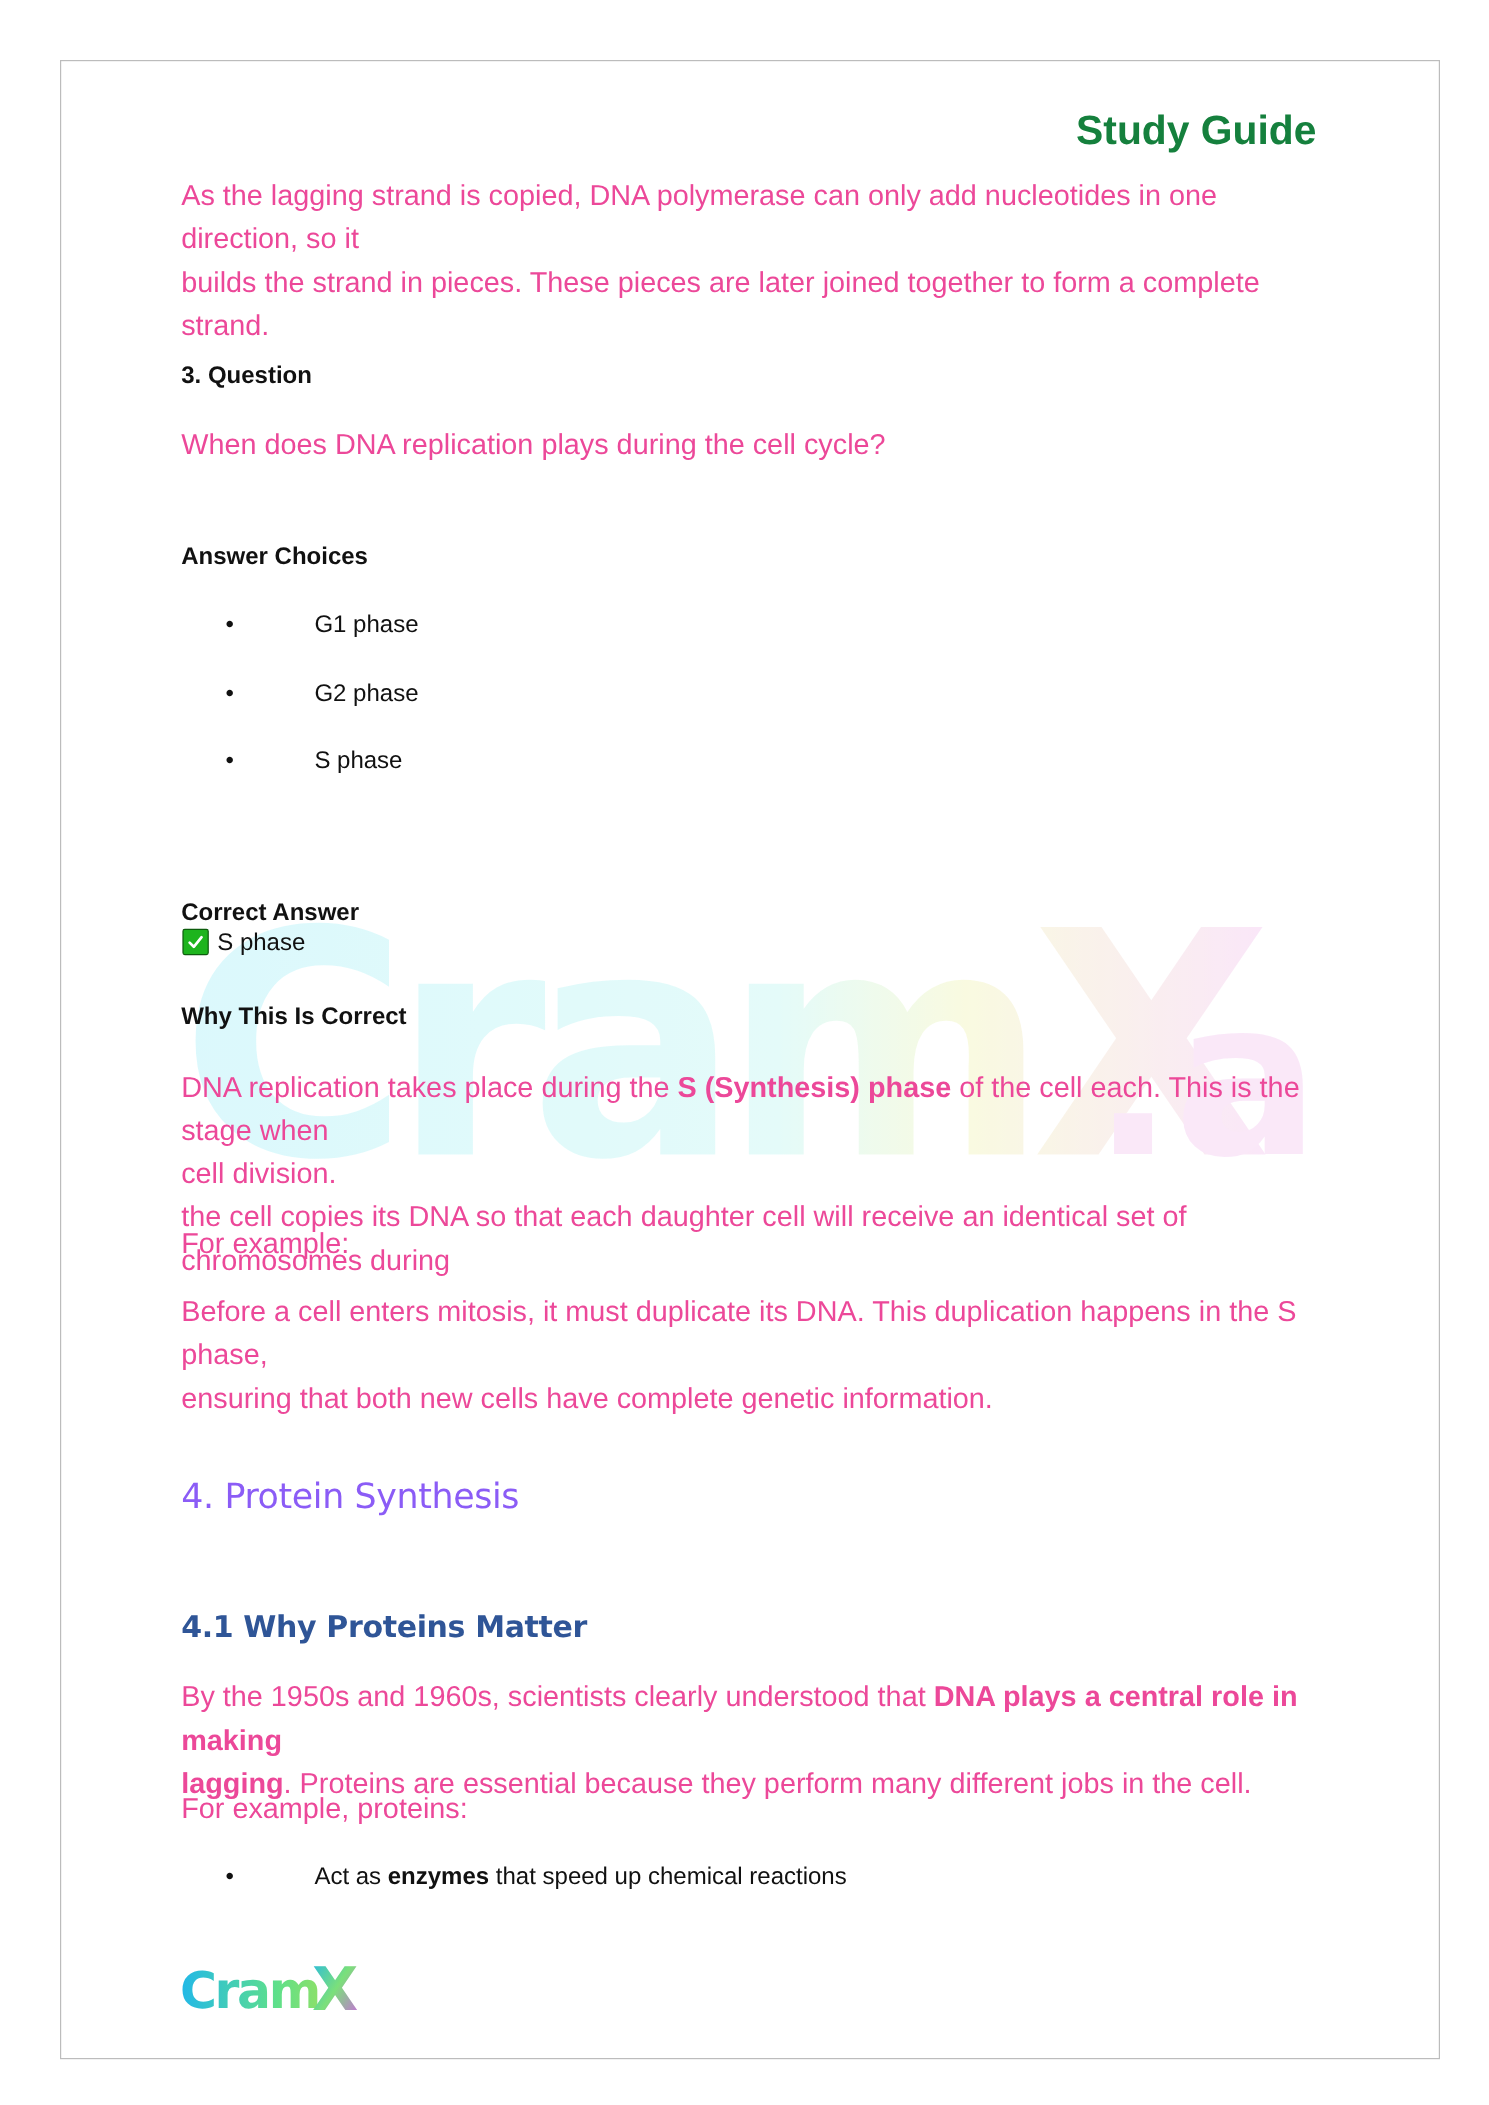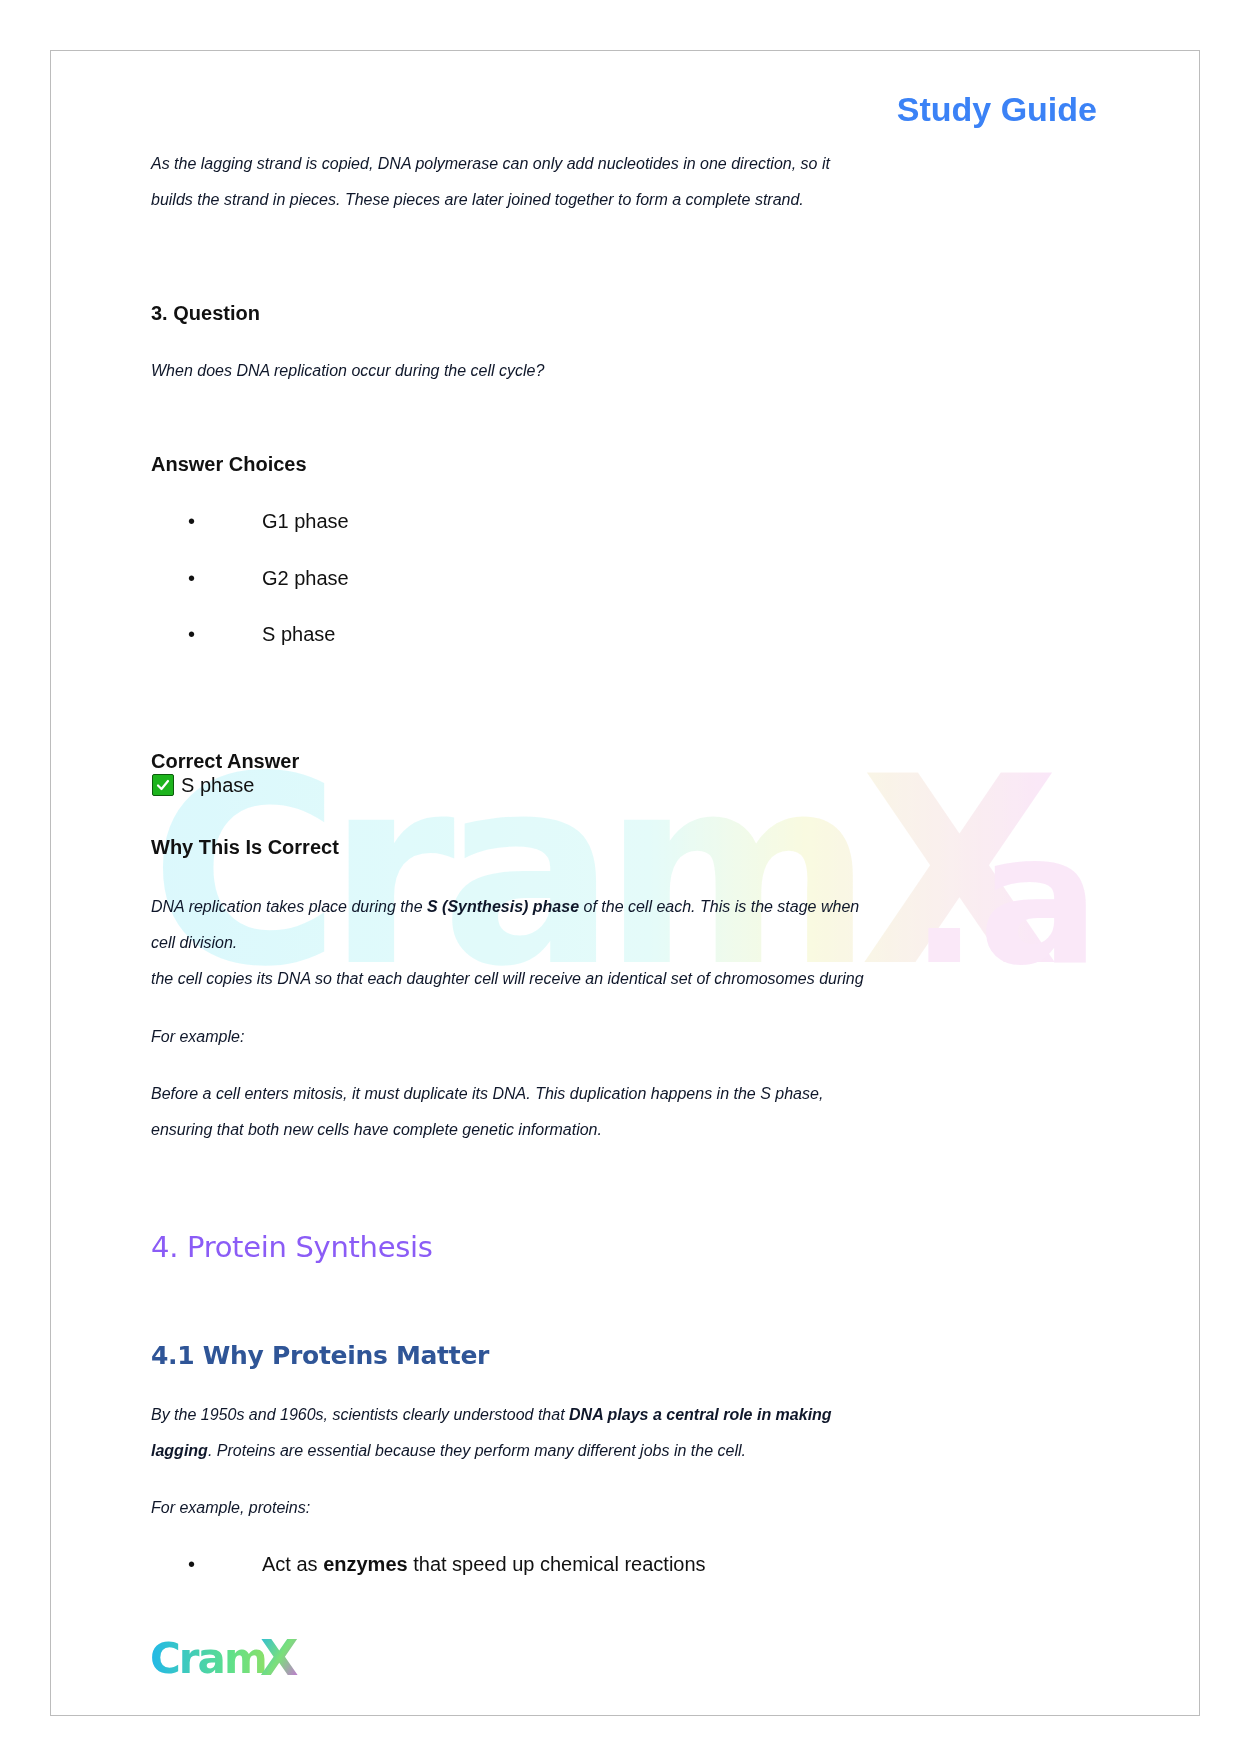--- a/index.html
+++ b/index.html
@@ -1,22 +1,22 @@
 <!DOCTYPE html>
 <html><head>
 <meta charset="utf-8">
 <style>
   html, body { margin: 0; padding: 0; background: #ffffff; }
   body { width: 1241px; height: 1754px; position: relative; overflow: hidden;
          font-family: "Liberation Sans", sans-serif; color: #111; }
   .page-border { position: absolute; left: 50px; top: 50px; width: 1150px; height: 1666px;
                  border: 1.5px solid #bcbcbc; box-sizing: border-box; }
   .abs { position: absolute; }
-  .header-title { right: 144px; top: 90px; font-size: 34px; font-weight: bold; color: #3b82f6; }
-  .body-text { font-size: 16px; line-height: 36px; color: #0f172a; width: 950px; font-style: italic; }
+  .header-title { right: 144px; top: 90px; font-size: 34px; font-weight: bold; color: #15803d; }
+  .body-text { font-size: 24px; line-height: 36px; color: #ec4899; width: 950px; }
   .bold-label { font-size: 20px; font-weight: bold; color: #111; }
   .bullet-row { font-size: 20px; color: #111; height: 30px; }
   .bullet-dot { position: absolute; left: 0; top: 0; }
   .bullet-text { position: absolute; left: 74px; top: 0; white-space: nowrap; }
   .check-box { display: inline-block; width: 22px; height: 22px; background: #1db41d;
                border: 1.5px solid #0c5c0c; box-sizing: border-box; border-radius: 2px;
                vertical-align: -4px; margin-right: 7px; position: relative; }
   .check-box svg { position: absolute; left: 3px; top: 3px; }
   .h1-blue { font-family: "DejaVu Sans", sans-serif; font-size: 29px; color: #8b5cf6; letter-spacing: -0.3px; }
   .h2-blue { font-family: "DejaVu Sans", sans-serif; font-size: 25px; font-weight: bold; color: #2f5597; letter-spacing: -0.3px; }
@@ -44,21 +44,21 @@
 
 <div class="abs header-title">Study Guide</div>
 
 <div class="abs body-text" style="left:151px; top:146px;">
   <div>As the lagging strand is copied, DNA polymerase can only add nucleotides in one direction, so it</div>
   <div>builds the strand in pieces. These pieces are later joined together to form a complete strand.</div>
 </div>
 
 <div class="abs bold-label" style="left:151px; top:302px;">3. Question</div>
 
-<div class="abs body-text" style="left:151px; top:353px;">When does DNA replication occur during the cell cycle?</div>
+<div class="abs body-text" style="left:151px; top:353px;">When does DNA replication plays during the cell cycle?</div>
 
 <div class="abs bold-label" style="left:151px; top:453px;">Answer Choices</div>
 
 <div class="abs bullet-row" style="left:188px; top:510px; width:400px;">
   <span class="bullet-dot">•</span>
   <span class="bullet-text">G1 phase</span>
 </div>
 <div class="abs bullet-row" style="left:188px; top:567px; width:400px;">
   <span class="bullet-dot">•</span>
   <span class="bullet-text">G2 phase</span>

